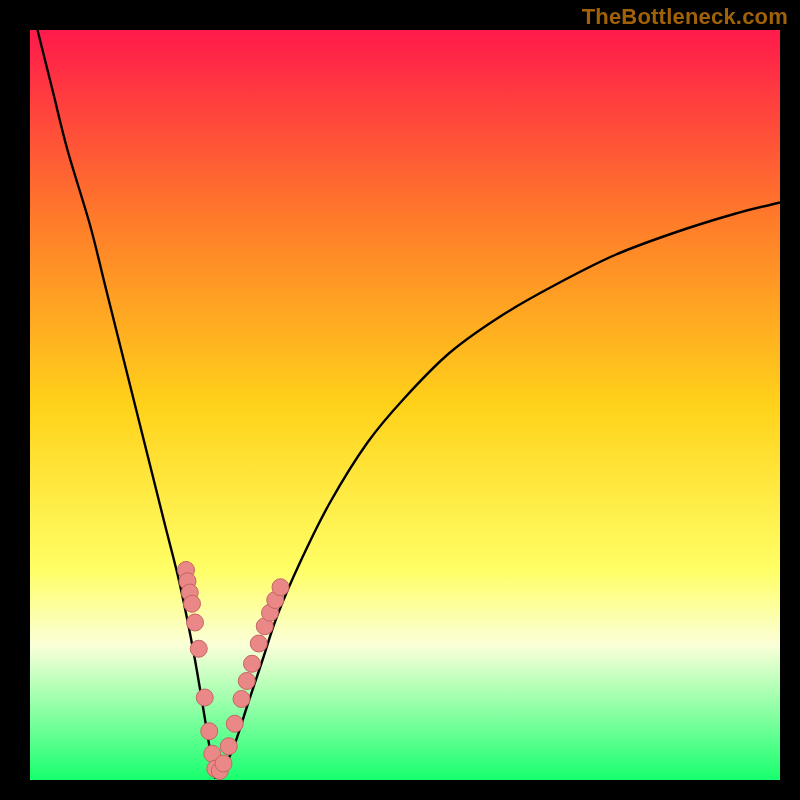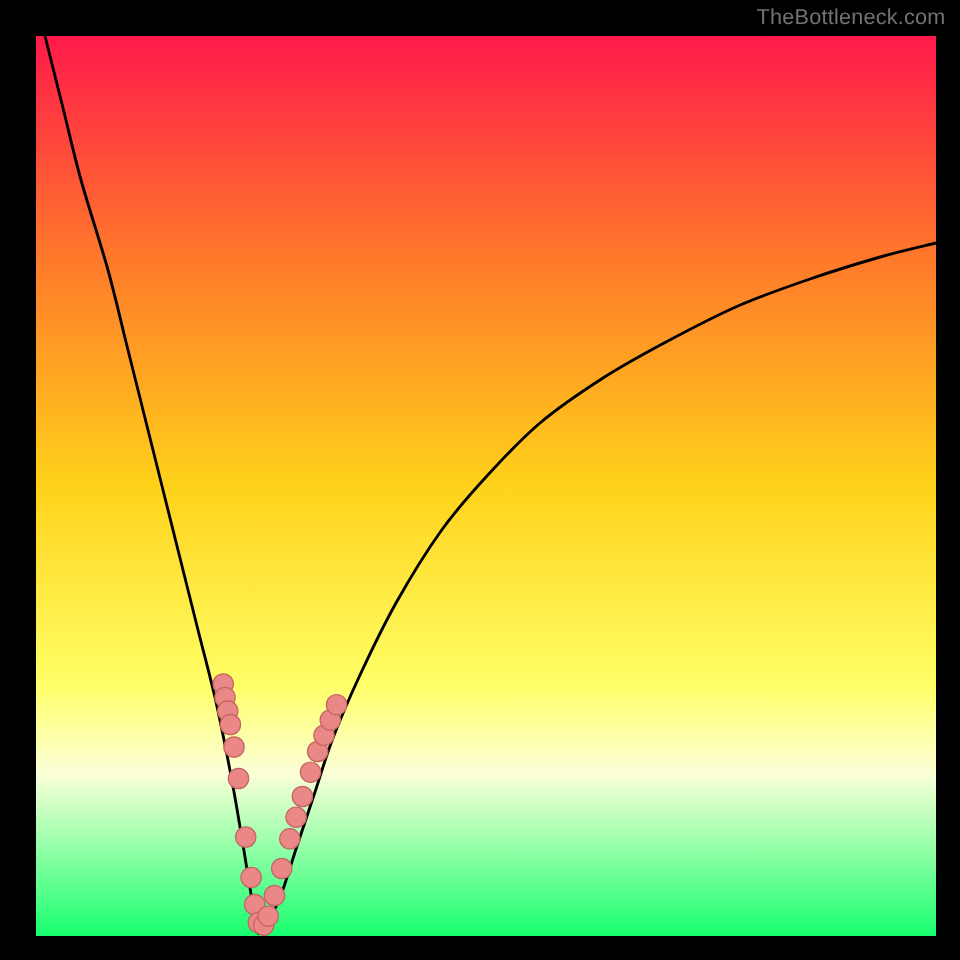--- a/index.html
+++ b/index.html
@@ -23,23 +23,23 @@
     left: 30px;
     top: 30px;
     width: 750px;
     height: 750px;
     
   }
   .watermark {
     position: absolute;
     top: 4px;
     right: 12px;
-    font-size: 18px;
-    font-weight: 400;
-    color: #737373;
+    font-size: 22px;
+    font-weight: 700;
+    color: #a16207;
     letter-spacing: 0.2px;
   }
   svg { display: block; }
 </style>
 </head>
 <body>
 
 <div class="frame">
 
   <div class="watermark">TheBottleneck.com</div>

